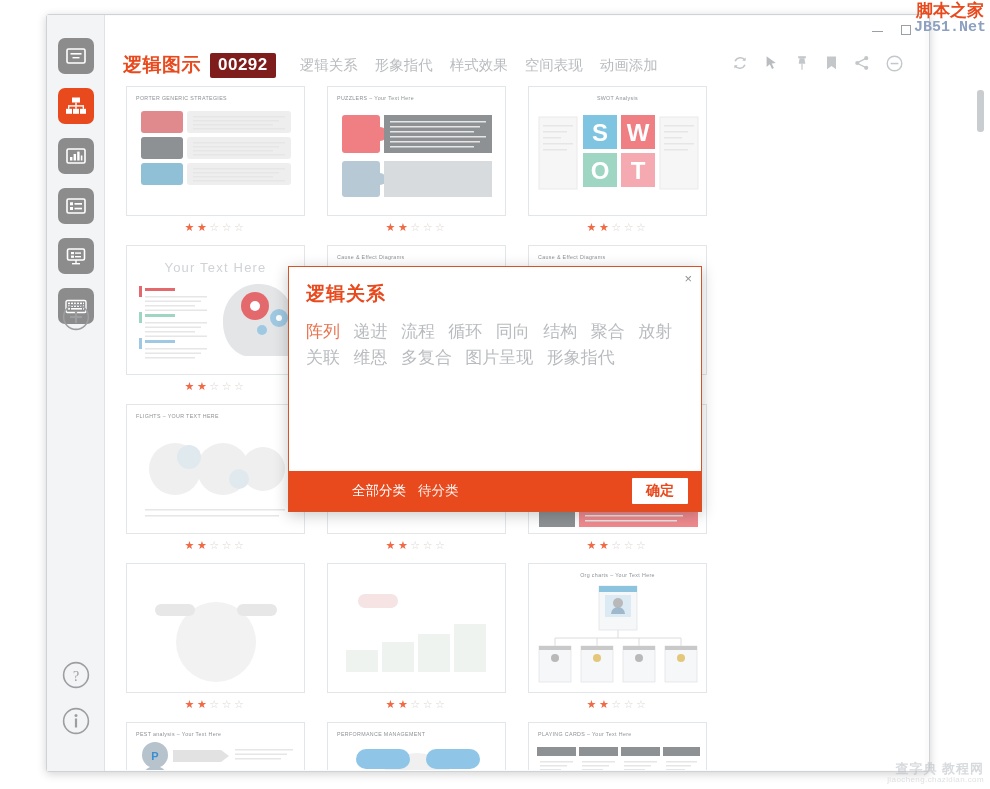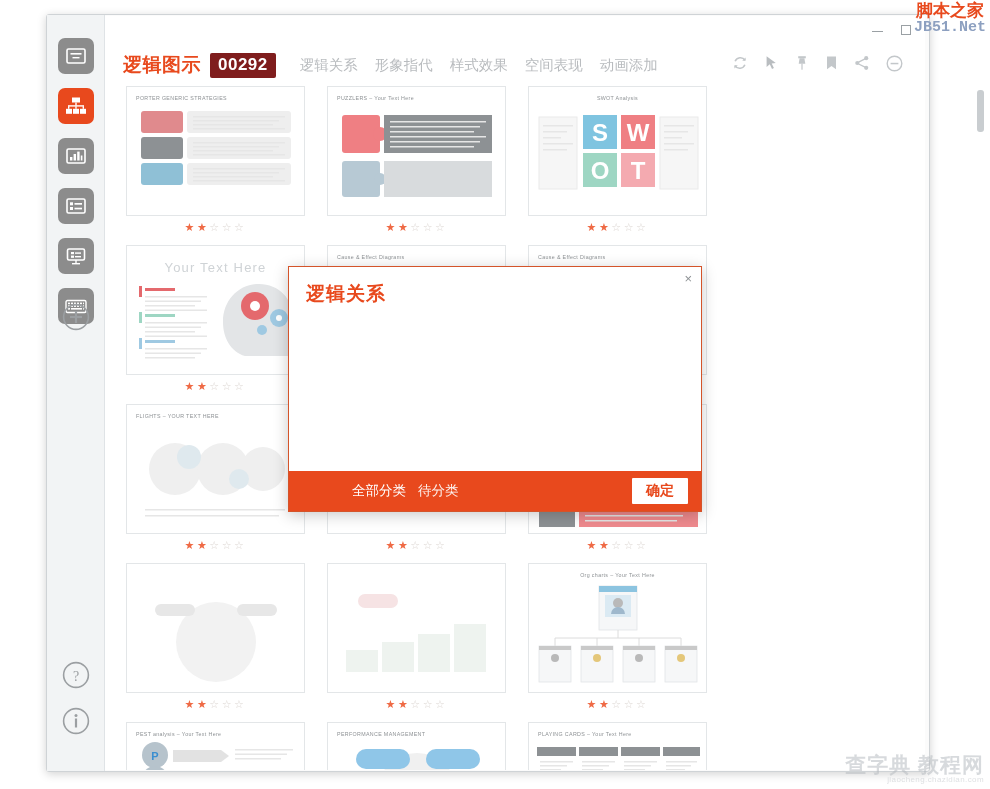--- a/index.html
+++ b/index.html
@@ -199,21 +199,21 @@
   }
   .wm-tr .l1 { color: #e8491d; font-size: 17px; font-weight: bold; }
   .wm-tr .l2 {
     color: #8da0c0; font-size: 15px; font-weight: bold;
     font-family: "Liberation Mono", monospace;
   }
   .wm-br {
     position: absolute; right: 6px; bottom: 4px;
     text-align: right; line-height: 1.1; z-index: 60; opacity: .55;
   }
-  .wm-br .l1 { color: #b8bdc2; font-size: 21px; font-weight: bold; letter-spacing: 1px; }
+  .wm-br .l1 { color: #b8bdc2; font-size: 13px; font-weight: bold; letter-spacing: 1px; }
   .wm-br .l2 { color: #c3c7cb; font-size: 8px; letter-spacing: .4px; }
 </style>
 </head>
 <body>
 
 <div id="app">
 
   <div class="win-shadow"></div>
   <div class="win-inner"></div>
 
@@ -729,20 +729,39 @@
       </div>
   </div>
 
   <div class="sbar-track"></div>
   <div class="sbar-thumb"></div>
 
   <div class="modal-box">
     <span class="modal-close">×</span>
     <div class="modal-title">逻辑关系</div>
 
+    <div class="modal-tags">
+      <div>
+        <span class="tag sel">阵列</span>
+        <span class="tag">递进</span>
+        <span class="tag">流程</span>
+        <span class="tag">循环</span>
+        <span class="tag">同向</span>
+        <span class="tag">结构</span>
+        <span class="tag">聚合</span>
+        <span class="tag">放射</span>
+      </div>
+      <div>
+        <span class="tag">关联</span>
+        <span class="tag">维恩</span>
+        <span class="tag">多复合</span>
+        <span class="tag">图片呈现</span>
+        <span class="tag">形象指代</span>
+      </div>
+    </div>
 
     <div class="modal-foot">
       <span class="foot-link">全部分类</span>
       <span class="foot-link">待分类</span>
       <button class="ok-btn">确定</button>
     </div>
   </div>
 
   <div class="wm-tr">
     <div class="l1">脚本之家</div>

